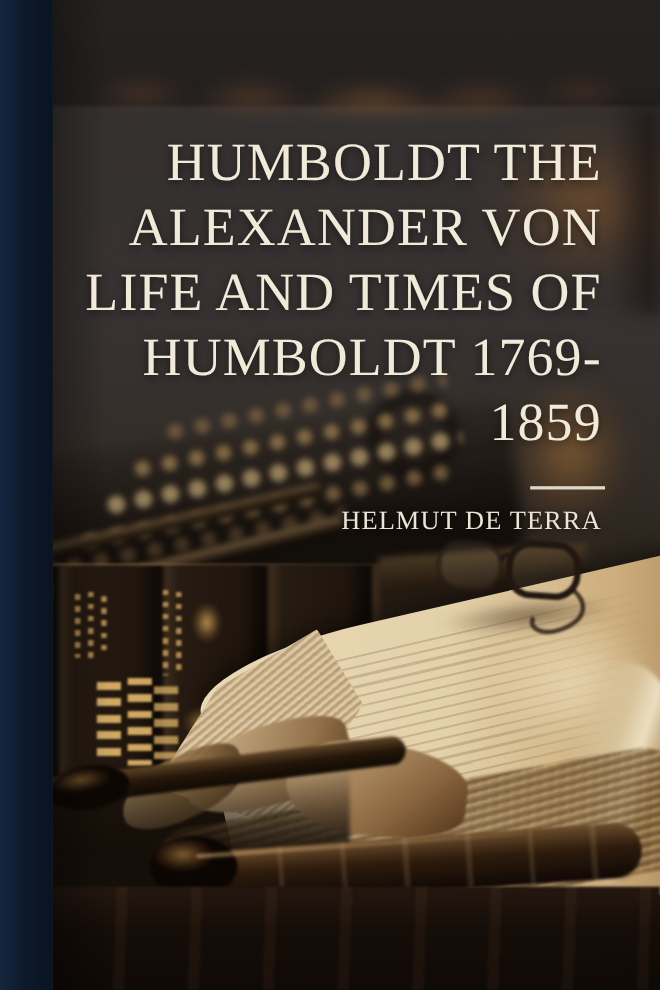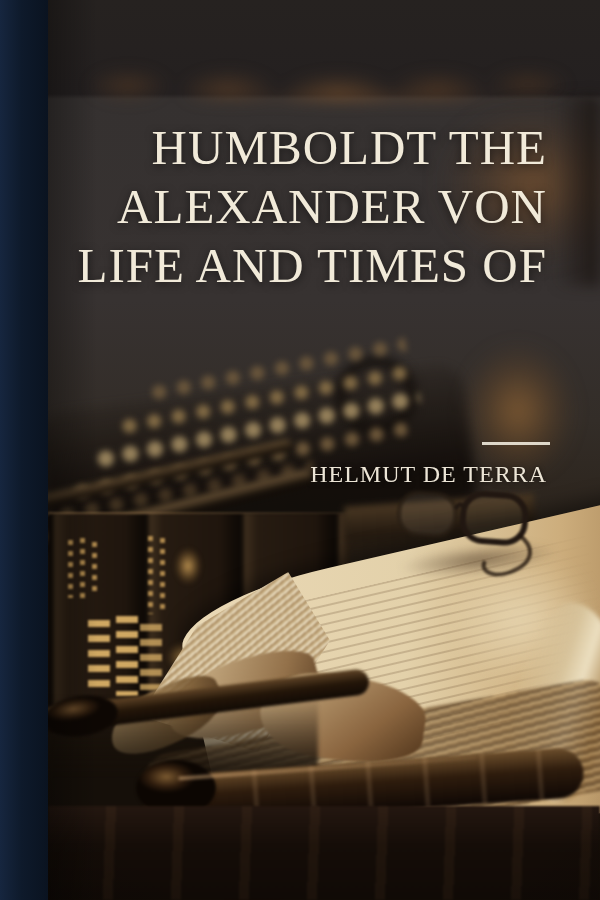--- a/index.html
+++ b/index.html
@@ -228,18 +228,20 @@
     <div class="vignette"></div>
   </div>
 
   <div class="spine"></div>
 
   <div class="text-layer">
     <h1 class="title">
       <span>HUMBOLDT THE</span>
       <span>ALEXANDER VON</span>
       <span>LIFE AND TIMES OF</span>
+      <span>HUMBOLDT 1769-</span>
+      <span>1859</span>
     </h1>
     <div class="divider"></div>
     <p class="author">HELMUT DE TERRA</p>
   </div>
 
 </div>
 
 </body></html>

